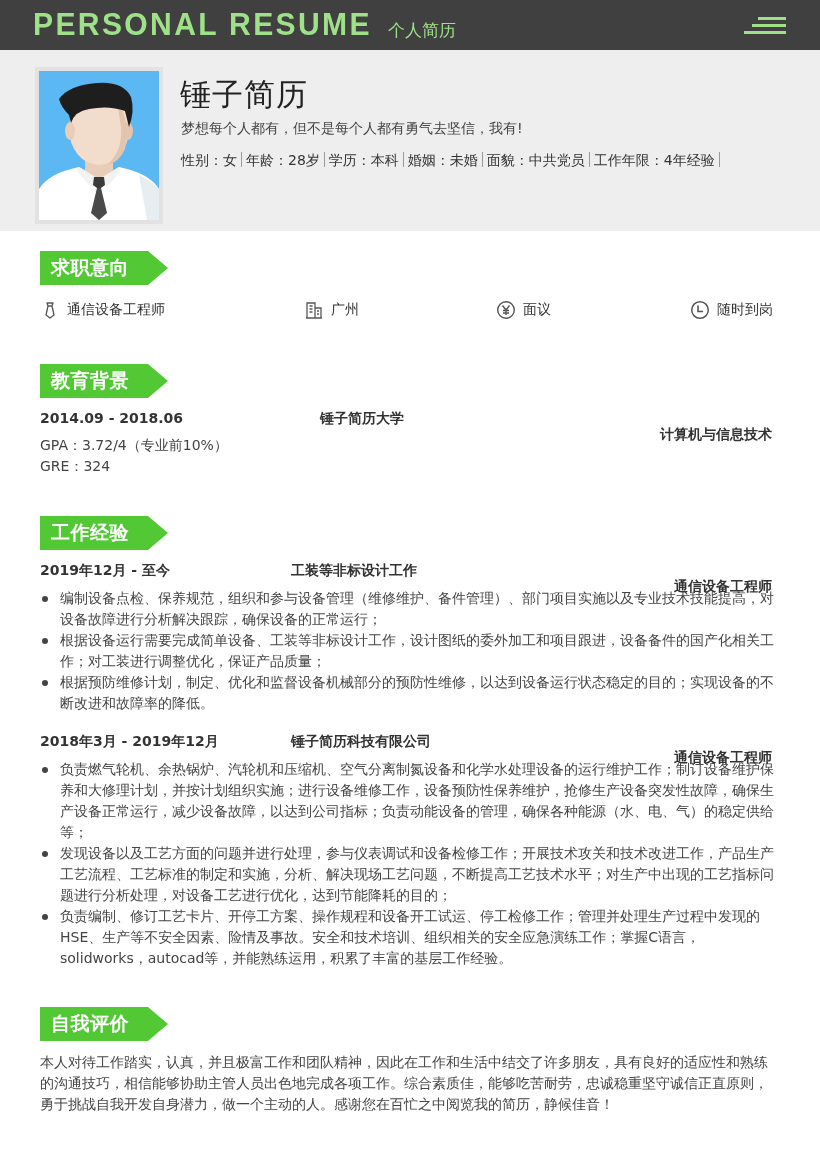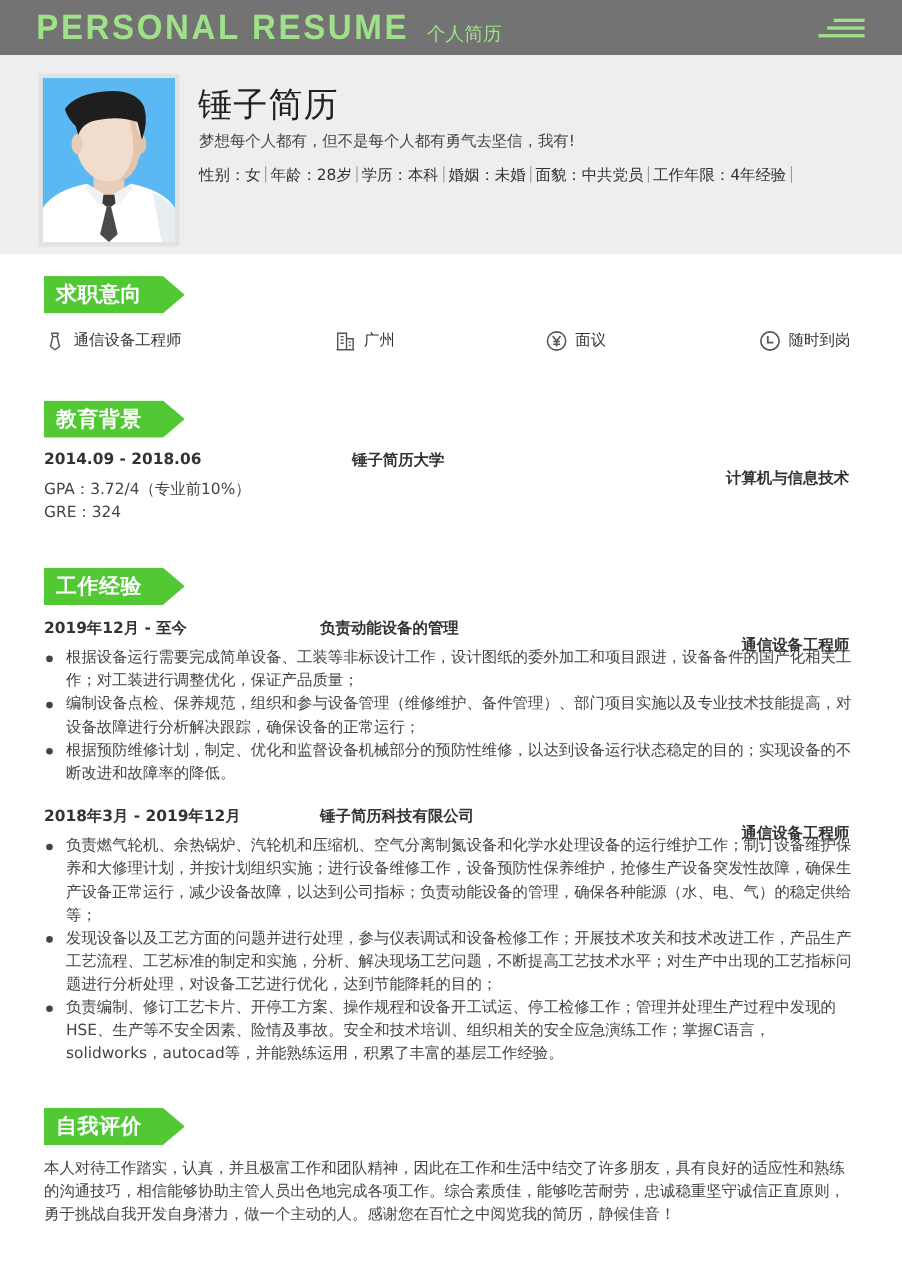--- a/index.html
+++ b/index.html
@@ -1,19 +1,19 @@
 <!DOCTYPE html>
 <html><head>
 <meta charset="utf-8">
 <style>
   * { box-sizing: border-box; margin: 0; padding: 0; }
   html, body { width: 820px; height: 1160px; background: #ffffff; overflow: hidden; }
   body { font-family: "DejaVu Sans", "Liberation Sans", sans-serif; color: #333; position: relative; }
 
-  .topbar { position: absolute; left: 0; top: 0; width: 820px; height: 50px; background: #737373; }
+  .topbar { position: absolute; left: 0; top: 0; width: 820px; height: 50px; background: #404040; }
   .topbar .en { position: absolute; left: 33px; top: 6px; font-family: "Liberation Sans", sans-serif; font-weight: bold; font-size: 32px; letter-spacing: 2.5px; color: #9ee188; transform: scaleX(0.94); transform-origin: left center; }
   .topbar .cn { position: absolute; left: 388px; top: 19px; font-size: 17px; color: #9ee188; }
   .menu-icon { position: absolute; left: 742px; top: 16px; width: 44px; height: 20px; }
   .menu-icon span { position: absolute; right: 0; height: 3px; background: #9ee188; }
 
   .profile { position: absolute; left: 0; top: 50px; width: 820px; height: 181px; background: #eeeeee; }
   .photo { position: absolute; left: 35px; top: 17px; width: 128px; height: 157px; background: #e2e2e2; padding: 4px; }
   .photo .inner { width: 120px; height: 149px; background: #5bb8f3; overflow: hidden; position: relative; }
   .name { position: absolute; left: 180px; top: 24px; font-size: 31px; color: #222; letter-spacing: 1px; }
   .motto { position: absolute; left: 181px; top: 70px; font-size: 14px; color: #444; }
@@ -135,26 +135,26 @@
 <div class="plain" style="top:435px;">GPA：3.72/4（专业前10%）</div>
 <div class="plain" style="top:456px;">GRE：324</div>
 
 <div class="section-tag" style="top:516px;">
   <div class="bg"></div>
   <div class="label">工作经验</div>
 </div>
 
 <div class="row-bold" style="top:562px;">
   <span class="c1">2019年12月 - 至今</span>
-  <span class="c2" style="left:251px;">负责动能设备的管理</span>
+  <span class="c2" style="left:251px;">工装等非标设计工作</span>
   <span class="c3">通信设备工程师</span>
 </div>
 <ul class="bullets" style="top:588px;">
+  <li>编制设备点检、保养规范，组织和参与设备管理（维修维护、备件管理）、部门项目实施以及专业技术技能提高，对设备故障进行分析解决跟踪，确保设备的正常运行；</li>
   <li>根据设备运行需要完成简单设备、工装等非标设计工作，设计图纸的委外加工和项目跟进，设备备件的国产化相关工作；对工装进行调整优化，保证产品质量；</li>
-  <li>编制设备点检、保养规范，组织和参与设备管理（维修维护、备件管理）、部门项目实施以及专业技术技能提高，对设备故障进行分析解决跟踪，确保设备的正常运行；</li>
   <li>根据预防维修计划，制定、优化和监督设备机械部分的预防性维修，以达到设备运行状态稳定的目的；实现设备的不断改进和故障率的降低。</li>
 </ul>
 
 <div class="row-bold" style="top:733px;">
   <span class="c1">2018年3月 - 2019年12月</span>
   <span class="c2" style="left:251px;">锤子简历科技有限公司</span>
   <span class="c3">通信设备工程师</span>
 </div>
 <ul class="bullets" style="top:759px;">
   <li>负责燃气轮机、余热锅炉、汽轮机和压缩机、空气分离制氮设备和化学水处理设备的运行维护工作；制订设备维护保养和大修理计划，并按计划组织实施；进行设备维修工作，设备预防性保养维护，抢修生产设备突发性故障，确保生产设备正常运行，减少设备故障，以达到公司指标；负责动能设备的管理，确保各种能源（水、电、气）的稳定供给等；</li>

